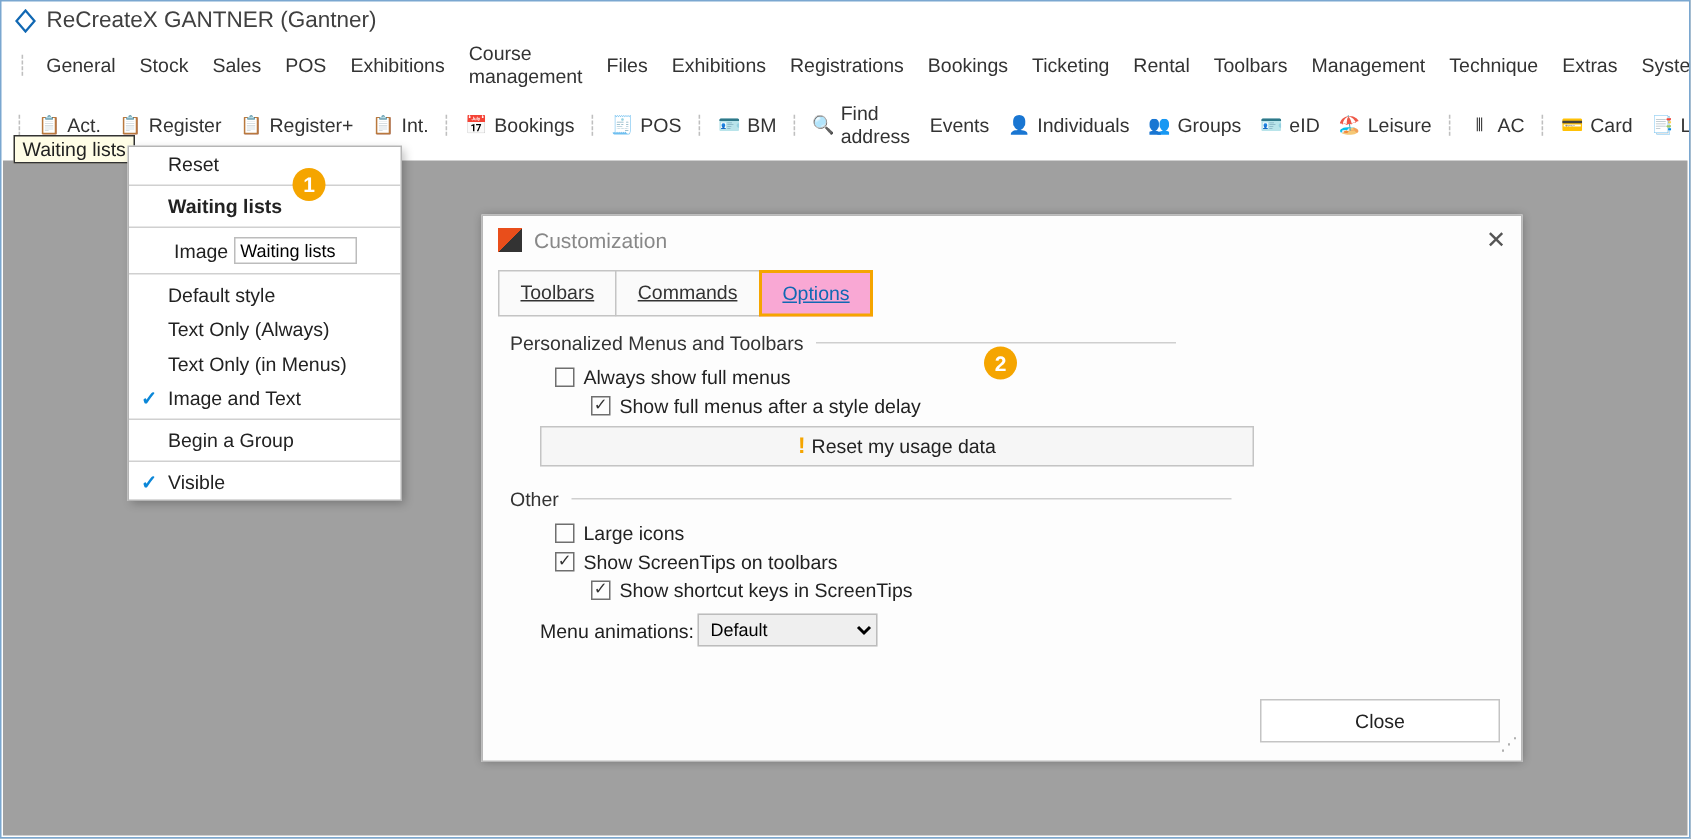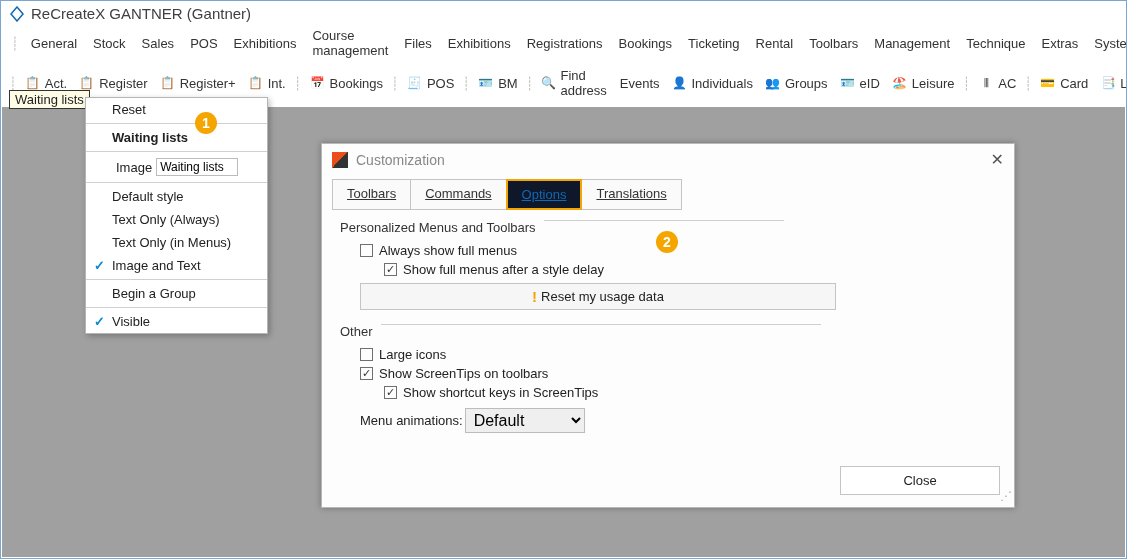--- a/index.html
+++ b/index.html
@@ -157,46 +157,46 @@
     border: 1px solid #c4c4c4;
     background:#fafafa;
     margin-right: -1px;
     color:#333;
     font-size: 13px;
     text-decoration: underline;
   }
   .dialog .tab.active {
     border: 2px solid #f5a500;
     color: #1168b3;
-    background:#0f172a;
+    background:#f9a8d4;
     position: relative;
     z-index:2;
   }
   .dialog .body {
     padding: 10px 18px 8px 18px;
   }
   .group {
     margin-bottom: 14px;
   }
   .group .gtitle {
-    display:flex; 
+    display:flex; align-items:center;
     color:#333; font-size:13px;
     margin-bottom: 8px;
   }
   .group .gtitle .gline {
     flex:1; max-width: 240px;
     margin-left: 8px;
     border-top: 1px solid #cfcfcf;
   }
   .group .indented { padding-left: 20px; }
   .group .indented2 { padding-left: 44px; }
   .chkrow {
     display:flex; align-items:center;
     gap: 6px;
-    margin: 4px 0;
+    margin: 4px 10px;
   }
   .chkbox {
     width: 13px; height: 13px;
     border: 1px solid #6f6f6f;
     display:inline-flex; align-items:center; justify-content:center;
     font-size: 11px; line-height: 1;
     color: #333;
   }
   .widebtn {
     width: 476px;
@@ -206,21 +206,21 @@
     text-align: center;
     display:flex; align-items:center; justify-content:center;
     gap: 4px;
     margin-top: 6px;
   }
   .excl { color:#f5a500; font-weight:bold; font-size:15px; }
   .selectrow {
     display:flex; align-items:center; gap: 2px; margin-top:8px;
   }
   .selectrow select {
-    font-size: 16px;
+    font-size: 12px;
     border:1px solid #bcbcbc;
     padding: 2px 4px;
     width: 120px;
   }
   .dialog .footer {
     position:absolute;
     right: 14px; bottom: 12px;
   }
   .closebtn {
     width: 160px;
@@ -396,21 +396,20 @@
   <div class="dheader">
     <span class="dicon"></span>
     <span>Customization</span>
     <span class="dclose">✕</span>
   </div>
 
   <div class="tabs">
     <div class="tab">Toolbars</div>
     <div class="tab">Commands</div>
     <div class="tab active">Options</div>
-    <div class="tab">Translations</div>
   </div>
 
   <div class="body">
     <div class="group">
       <div class="gtitle">
           <span>Personalized Menus and Toolbars</span>
           <span class="gline"></span>
         </div>
       <div class="indented">
         <div class="chkrow">

